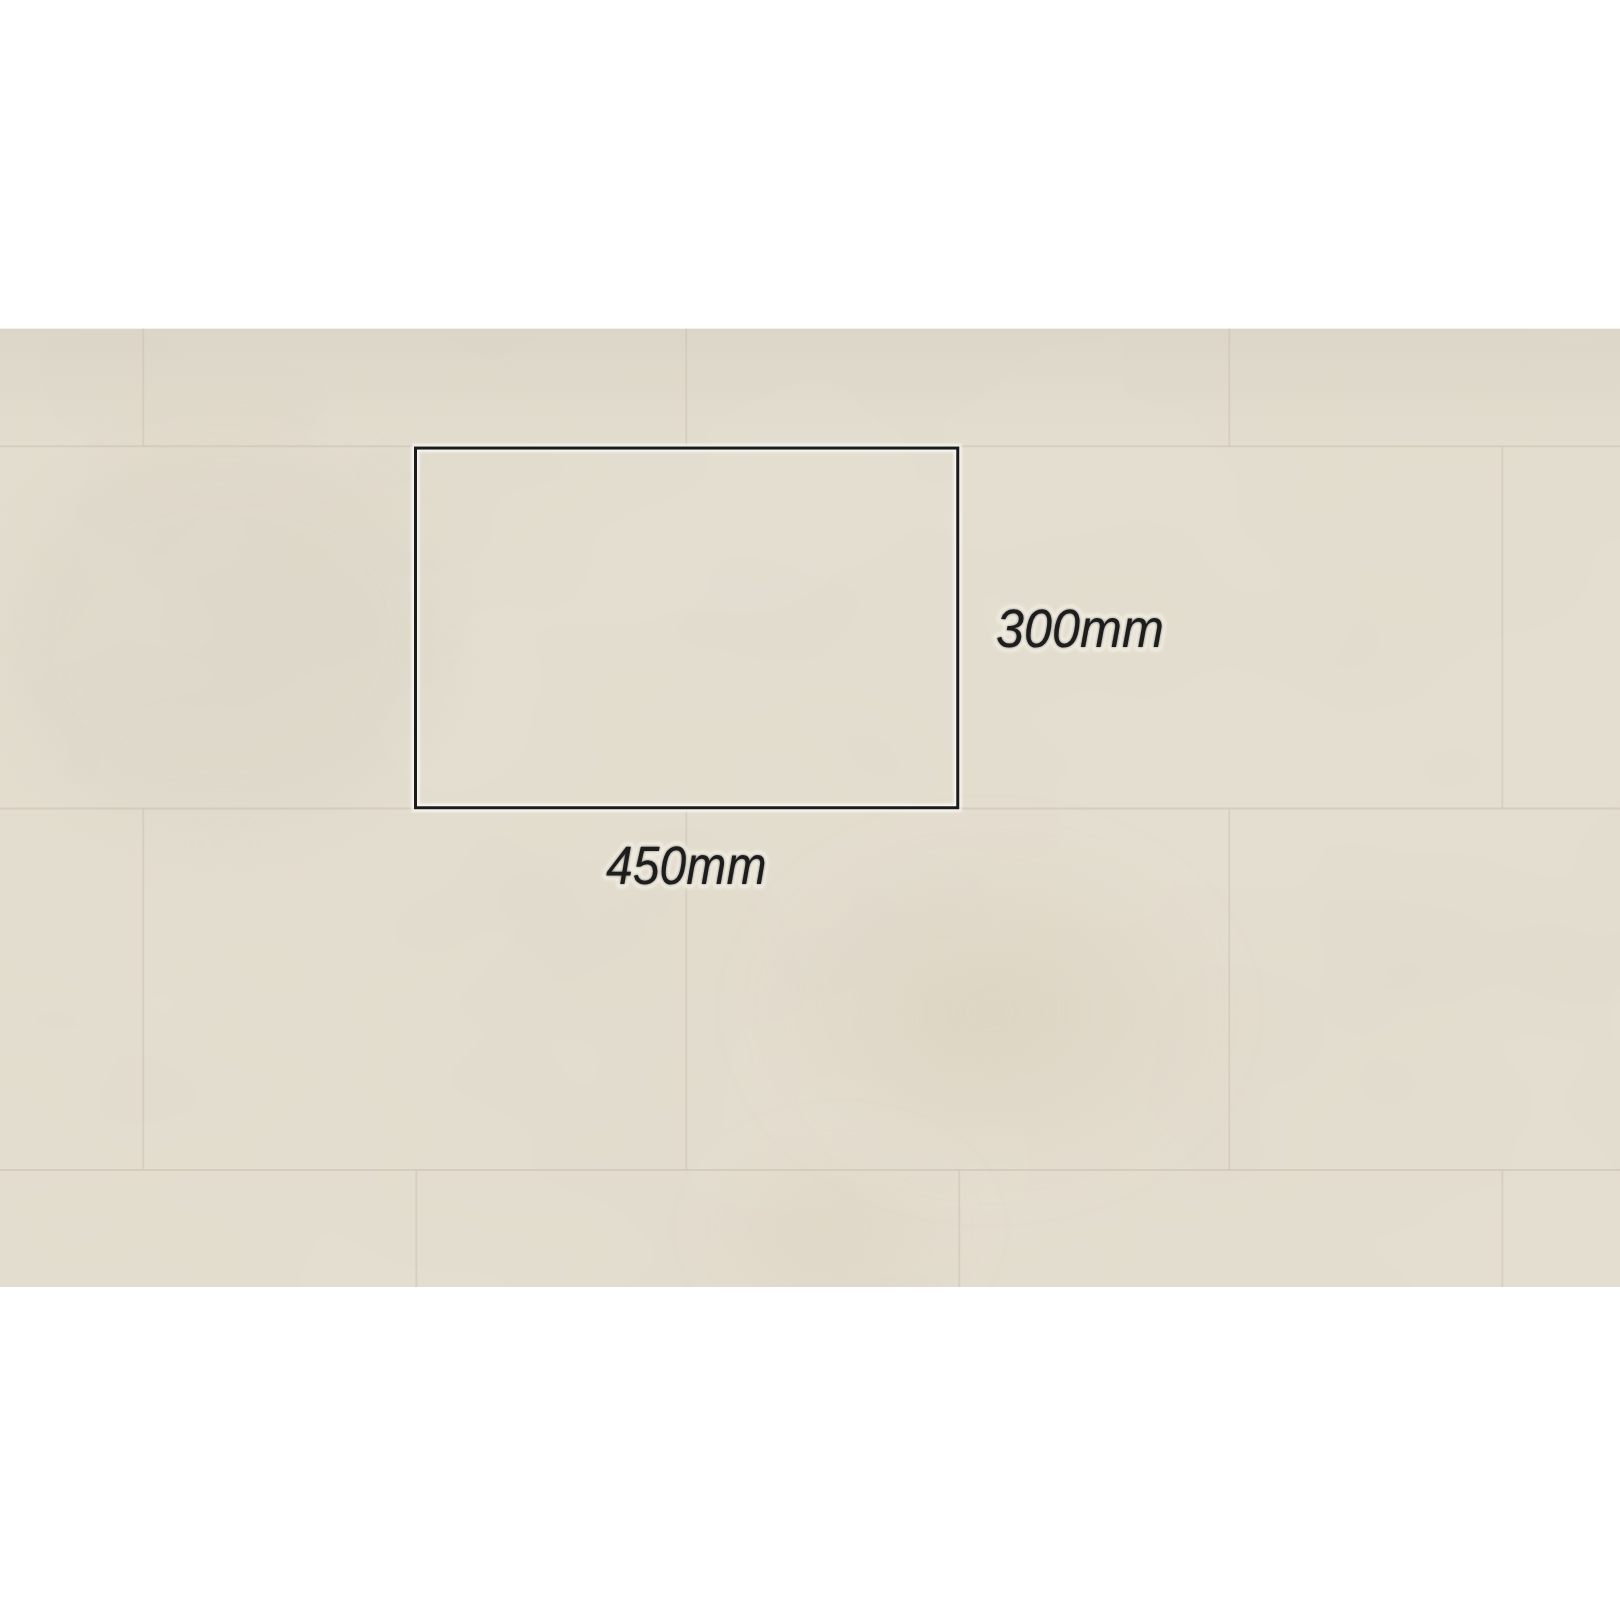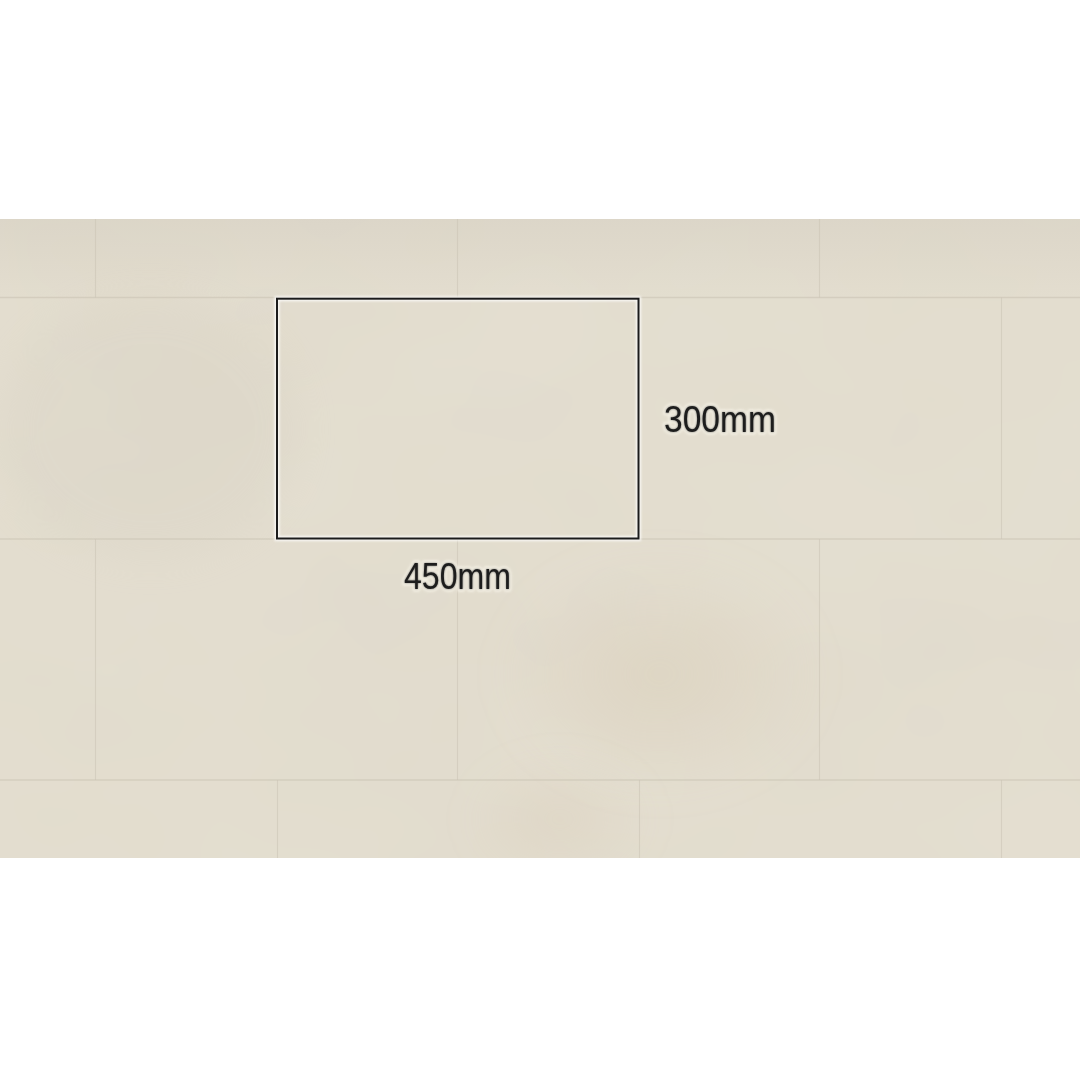--- a/index.html
+++ b/index.html
@@ -1,17 +1,17 @@
 <!DOCTYPE html>
 <html><head>
 <meta charset="utf-8">
 <style>
   html,body{margin:0;padding:0;}
   body{width:1080px;height:1080px;background:#ffffff;font-family:"Liberation Sans",sans-serif;position:relative;overflow:hidden;}
-  .photo{position:absolute;left:0;top:219px;width:870px;height:639px;}
+  .photo{position:absolute;left:0;top:219px;width:870px;height:639px;font-style:italic;}
 </style>
 </head>
 <body>
 
 <div class="photo">
 <svg width="1080" height="639" viewBox="0 0 1080 639">
   <defs>
     <filter id="cloud" x="0" y="0" width="100%" height="100%">
       <feTurbulence type="fractalNoise" baseFrequency="0.0048 0.0062" numOctaves="3" seed="11" result="n"></feTurbulence>
       <feColorMatrix in="n" type="matrix" values="0 0 0 0 0.64  0 0 0 0 0.60  0 0 0 0 0.52  0 0 0 0.13 0"></feColorMatrix>

